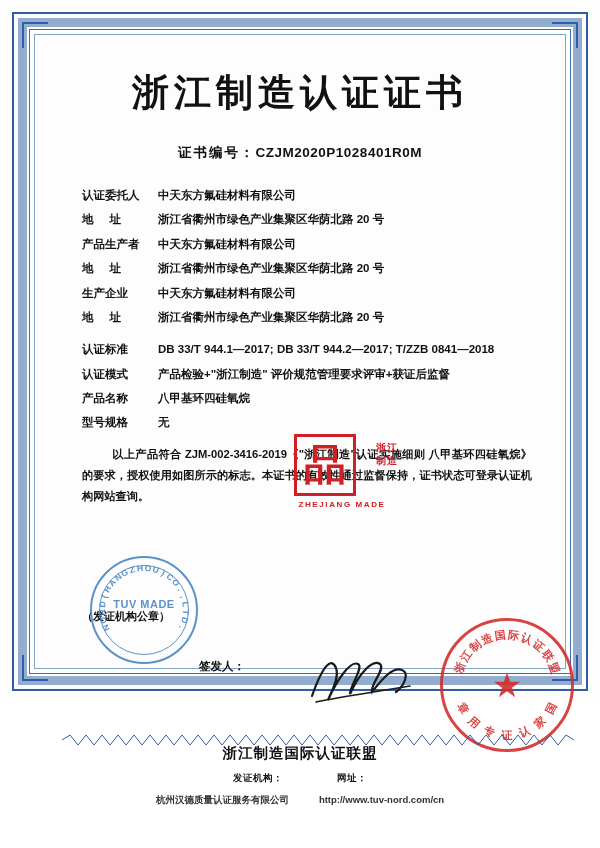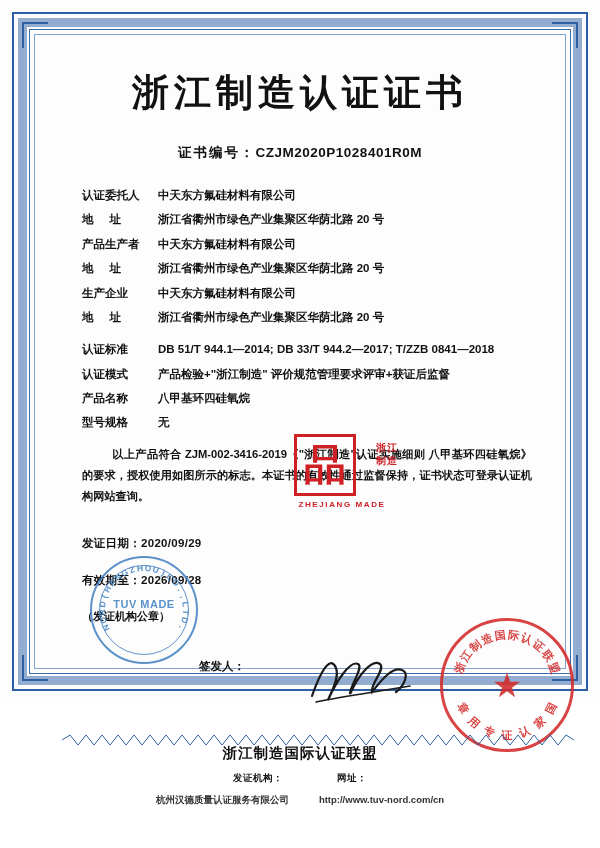--- a/index.html
+++ b/index.html
@@ -348,21 +348,21 @@
         <span class="field-label w4">生产企业</span>
         <span class="field-value">中天东方氟硅材料有限公司</span>
       </div>
       <div class="field-row">
         <span class="field-label w2">地址</span>
         <span class="field-value">浙江省衢州市绿色产业集聚区华荫北路 20 号</span>
       </div>
 
       <div class="field-row gap">
         <span class="field-label w4">认证标准</span>
-        <span class="field-value">DB 51/T 944.1—2014; DB 33/T 944.2—2017; T/ZZB 0841—2018</span>
+        <span class="field-value">DB 33/T 944.1—2017; DB 33/T 944.2—2017; T/ZZB 0841—2018</span>
       </div>
       <div class="field-row">
         <span class="field-label w4">认证模式</span>
         <span class="field-value">产品检验+"浙江制造" 评价规范管理要求评审+获证后监督</span>
       </div>
       <div class="field-row">
         <span class="field-label w4">产品名称</span>
         <span class="field-value">八甲基环四硅氧烷</span>
       </div>
       <div class="field-row">
@@ -376,28 +376,20 @@
     <div class="mark-wrap">
       <div class="mark-box"></div>
       <div class="mark-glyph">品</div>
       <div class="mark-side">
         <div>浙江</div>
         <div>制造</div>
       </div>
       <div class="mark-caption">ZHEJIANG MADE</div>
     </div>
 
-    <div class="dates">
-      <div class="drow">
-        <span>发证日期：</span><span>2020/09/29</span>
-      </div>
-      <div class="drow">
-        <span>有效期至：</span><span>2026/09/28</span>
-      </div>
-    </div>
 
     <div class="seal-note">（发证机构公章）</div>
     <div class="signer">签发人：</div>
 
     <div class="seal-blue">
       <div class="inner-ring"></div>
       <div class="center-text">TUV MADE</div>
       <div class="arc-ring" id="blue-arc">
           <span class="arc-char" style="transform: rotate(-115deg) translate(0px, -42px) rotate(0deg) translate(-50%, -50%);">N</span>
           <span class="arc-char" style="transform: rotate(-104.048deg) translate(0px, -42px) rotate(0deg) translate(-50%, -50%);">O</span>

